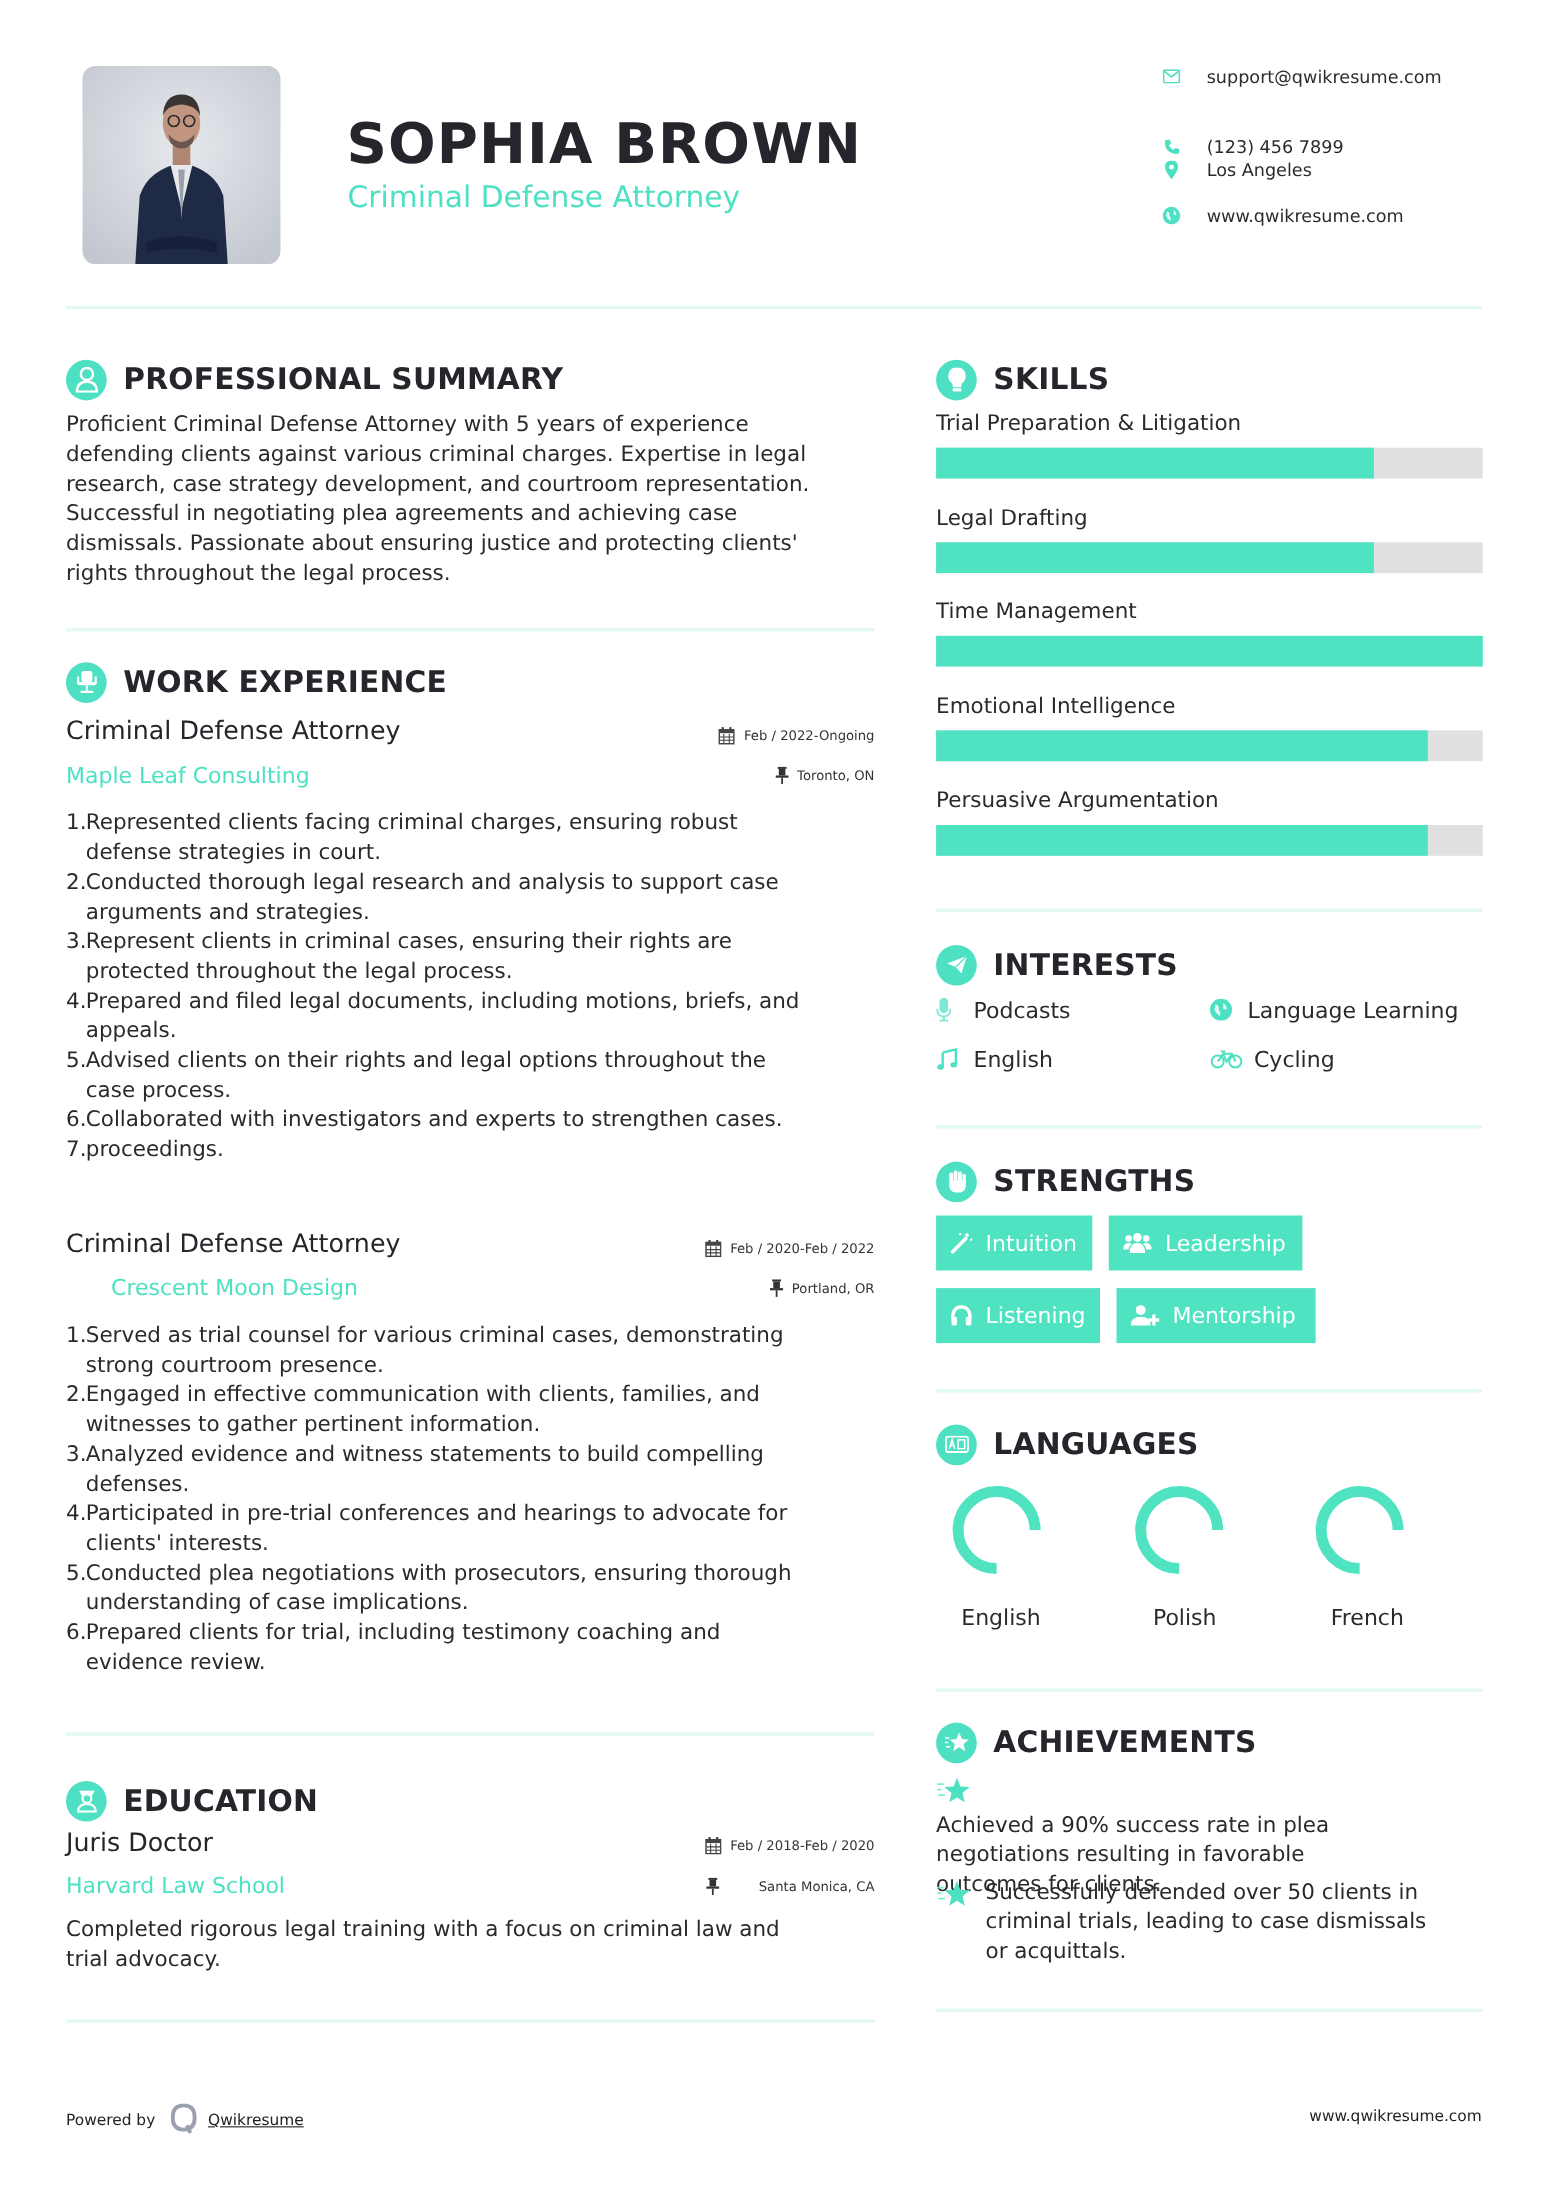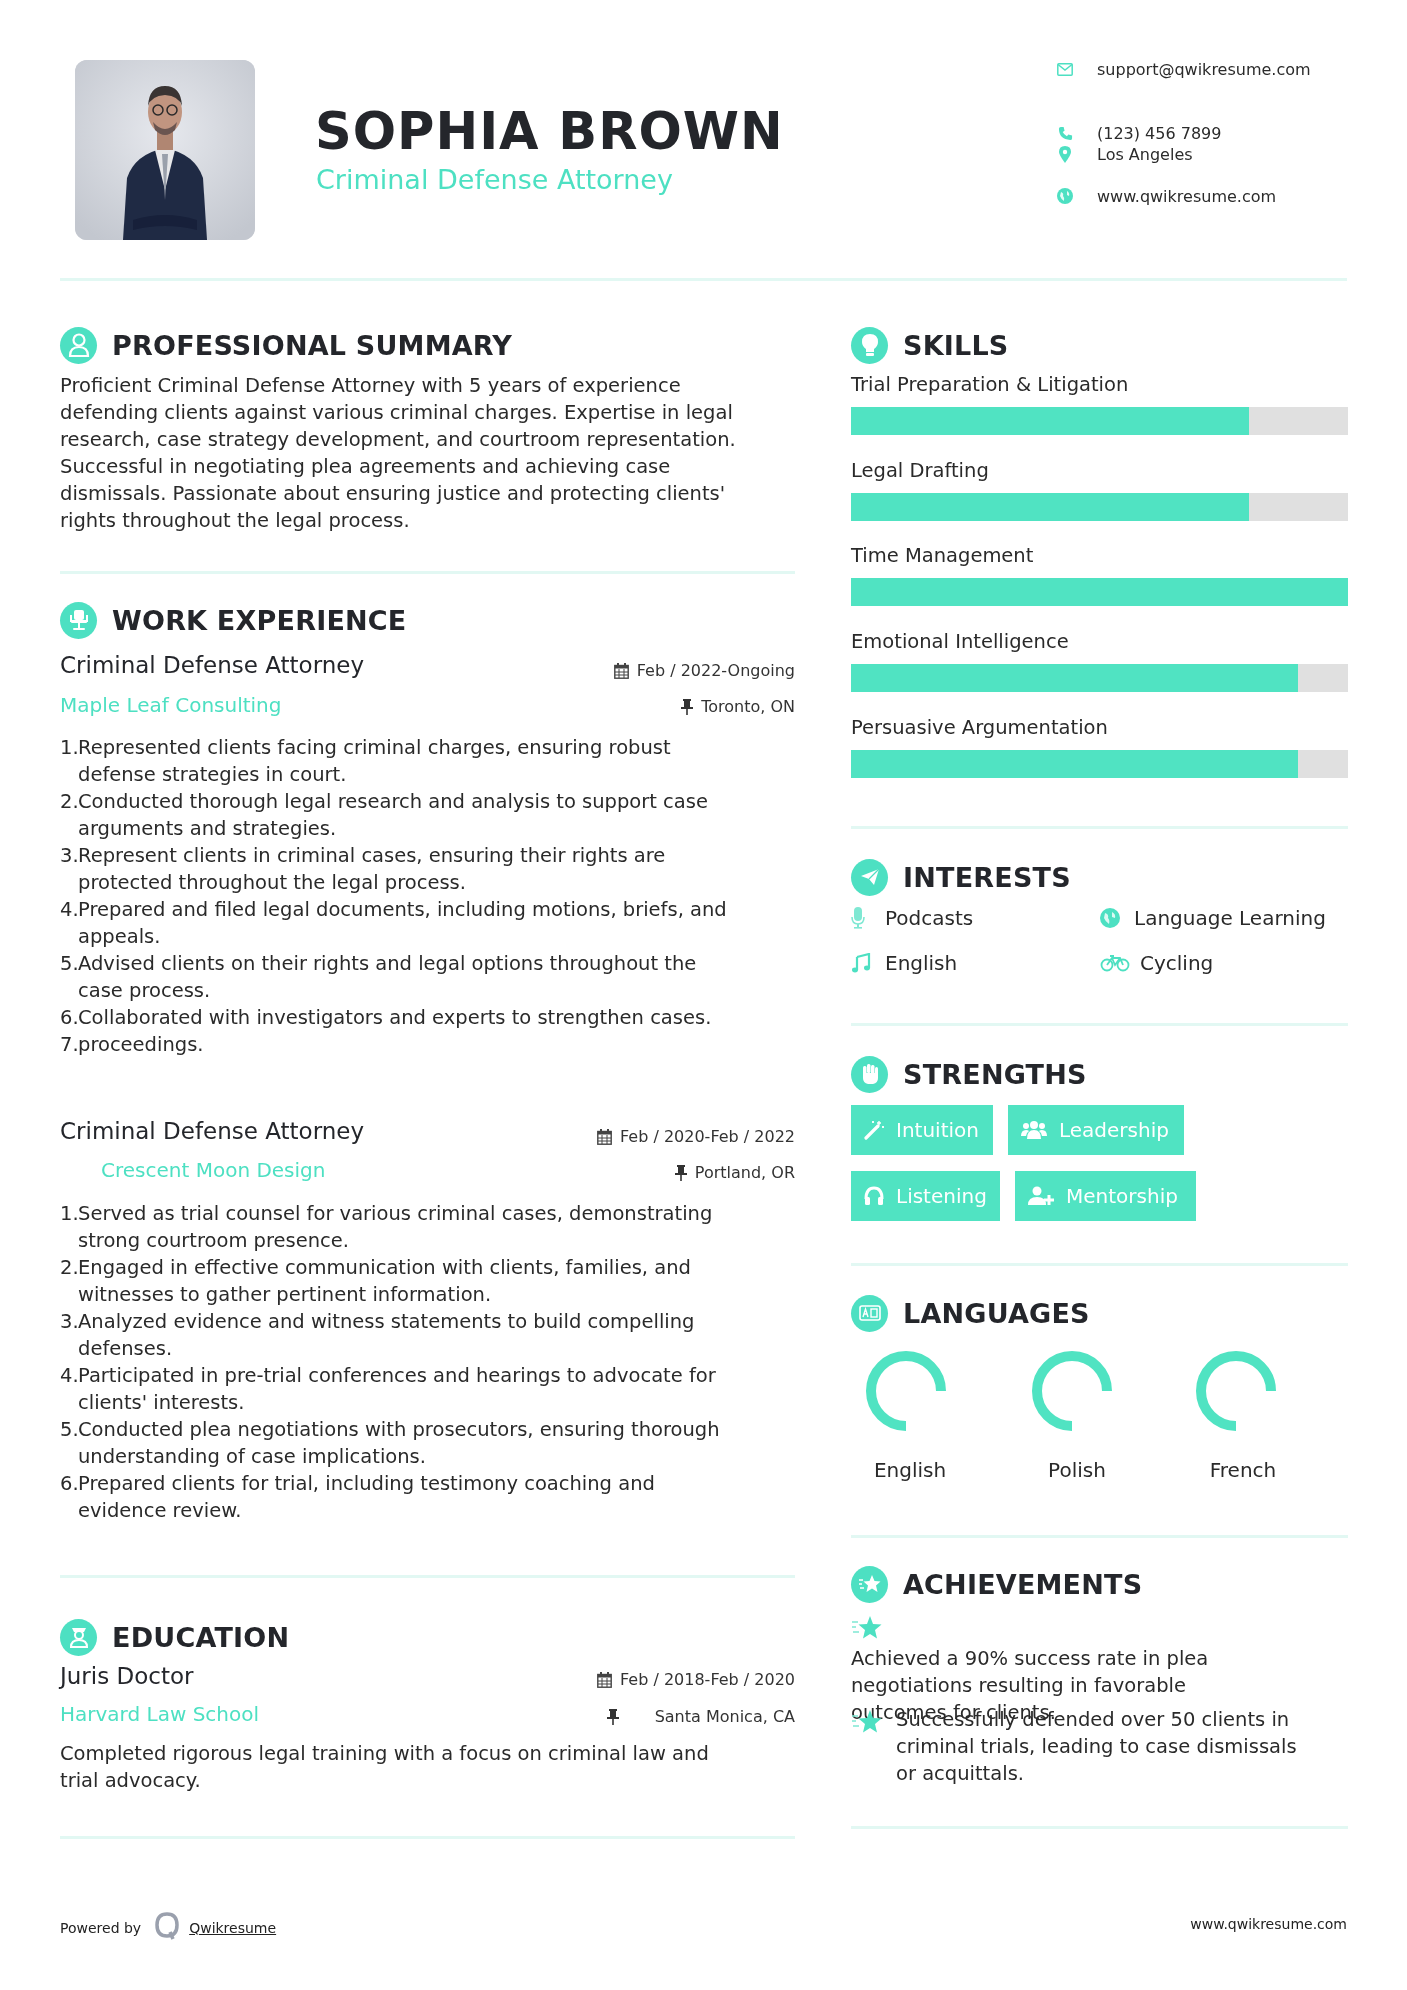--- a/index.html
+++ b/index.html
@@ -19,21 +19,21 @@
 
   
   .sec-head { display: flex; align-items: center; height: 40px; }
   .sec-icon { width: 37px; height: 37px; border-radius: 50%; background: #4de0c2; display: flex; align-items: center; justify-content: center; margin-right: 15px; flex: none; }
   .sec-title { font-size: 27px; font-weight: bold; color: #24262b; letter-spacing: 0.2px; }
 
   .body-text { font-size: 19.5px; line-height: 27px; color: #2a2a2a; }
 
   .job-title { font-size: 23px; color: #24262b; }
   .company { font-size: 20px; color: #4de0c2; }
-  .meta { font-size: 16px; color: #333; text-align: right; display: flex; align-items: center; justify-content: flex-end; }
+  .meta { font-size: 12px; color: #333; text-align: right; display: flex; align-items: center; justify-content: flex-end; }
   .meta svg { margin-right: 8px; }
 
   ol.duties { list-style: none; }
   ol.duties li { position: relative; padding-left: 18px; font-size: 19.5px; line-height: 27px; color: #2a2a2a; }
   ol.duties li .num { position: absolute; left: 0; top: 0; }
 
   
   .skill-label { font-size: 19.5px; color: #2a2a2a; }
   .bar { height: 28px; background: #e0e0e0; width: 497px; }
   .bar-fill { height: 100%; background: #50e3c2; }

